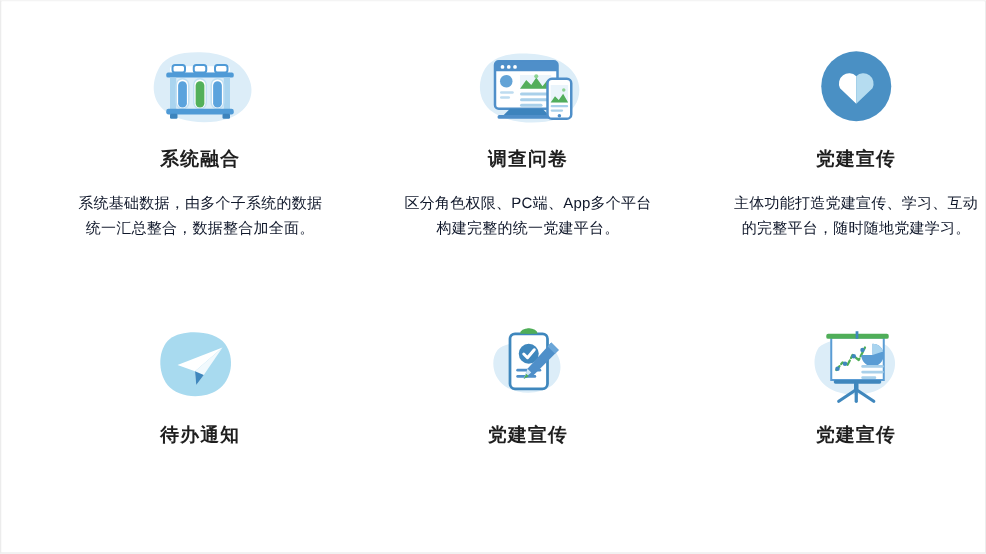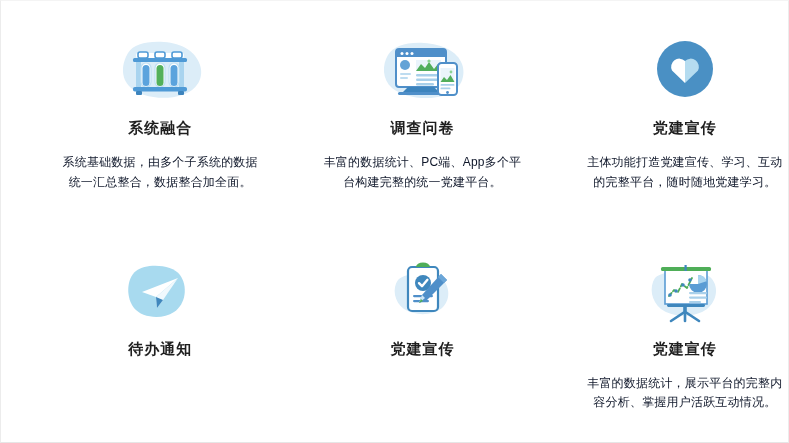--- a/index.html
+++ b/index.html
@@ -134,21 +134,21 @@
           <rect x="64" y="30" width="19" height="32" rx="3.5" fill="#ffffff" stroke="#4f8fc9" stroke-width="2"></rect>
           <rect x="66.5" y="35" width="14" height="14" fill="#eaf4fb"></rect>
           <path d="M66.5 49 L70 44 L73 47 L76.5 42 L80.5 49 Z" fill="#52ae5c"></path>
           <circle cx="77" cy="39" r="1.4" fill="#8bd392"></circle>
           <rect x="66.5" y="51" width="14" height="1.8" rx="0.9" fill="#a9d0ea"></rect>
           <rect x="66.5" y="54.5" width="10" height="1.8" rx="0.9" fill="#a9d0ea"></rect>
           <circle cx="73.5" cy="59.5" r="1.4" fill="#4f8fc9"></circle>
         </svg>
       </div>
       <div class="card-title">调查问卷</div>
-      <p class="card-desc">丰富的数据统计、PC端、App多个平台构建完整的统一党建平台。</p>
+      <p class="card-desc">区分角色权限、PC端、App多个平台构建完整的统一党建平台。</p>
     </div>
 
     <div class="card">
       <div class="card-icon">
         <svg width="96" height="74" viewBox="0 0 96 74">
           <circle cx="48" cy="36" r="28" fill="#4a90c4"></circle>
           <path d="M48 50 L35 37.5 a8.2 8.2 0 0 1 13 -9.6 V50 Z" fill="#ffffff"></path>
           <path d="M48 50 L61 37.5 a8.2 8.2 0 0 0 -13 -9.6 V50 Z" fill="#b5dcf0"></path>
         </svg>
       </div>
@@ -206,17 +206,16 @@
           <rect x="52" y="38" width="18" height="2.2" rx="1.1" fill="#a9d0ea"></rect>
           <rect x="52" y="42.5" width="18" height="2.2" rx="1.1" fill="#a9d0ea"></rect>
           <rect x="52" y="47" width="12" height="2.2" rx="1.1" fill="#a9d0ea"></rect>
           <rect x="30" y="50" width="38" height="3" rx="1.4" fill="#3f87bd"></rect>
           <path d="M47.5 53 L47.5 58 L34 67" stroke="#3f87bd" stroke-width="2.6" fill="none" stroke-linecap="round"></path>
           <path d="M48.5 53 L48.5 58 L62 67" stroke="#3f87bd" stroke-width="2.6" fill="none" stroke-linecap="round"></path>
           <path d="M48 58 L48 67" stroke="#3f87bd" stroke-width="2.6" fill="none" stroke-linecap="round"></path>
         </svg>
       </div>
       <div class="card-title">党建宣传</div>
-      <p class="card-desc">丰富的数据统计，展示平台的完整内容分析、掌握用户活跃互动情况。</p>
     </div>
 
   </div>
 </div>
 
 </body></html>

